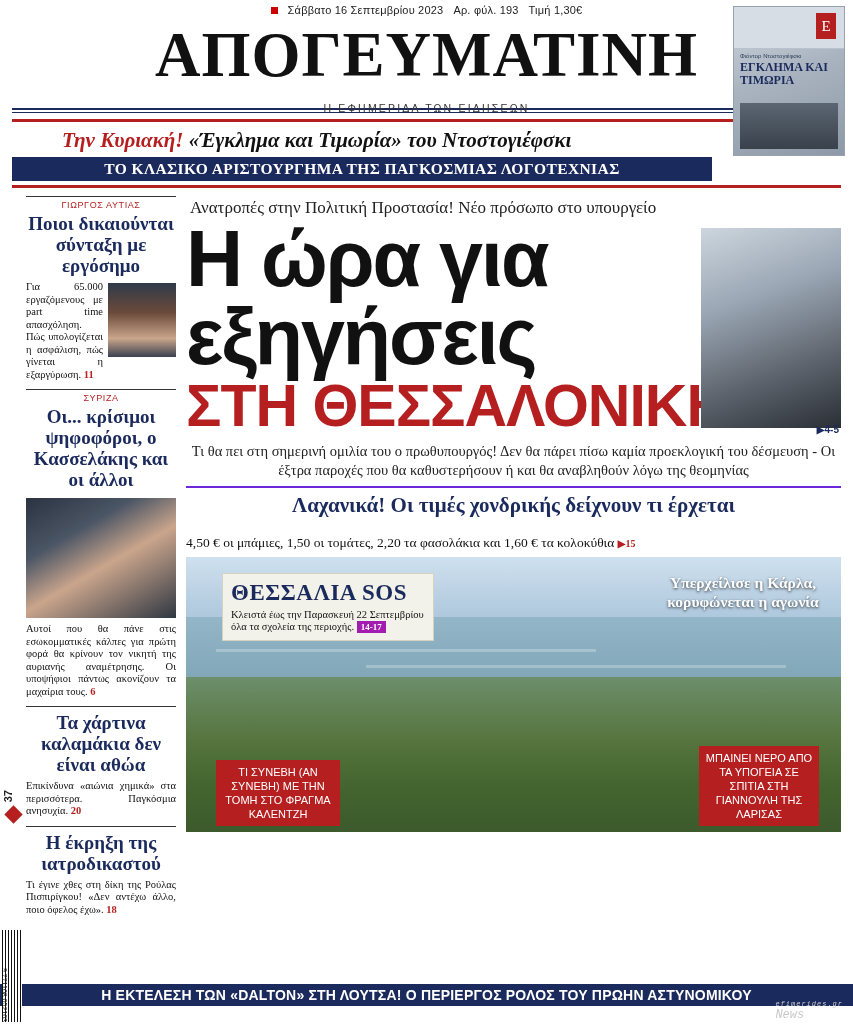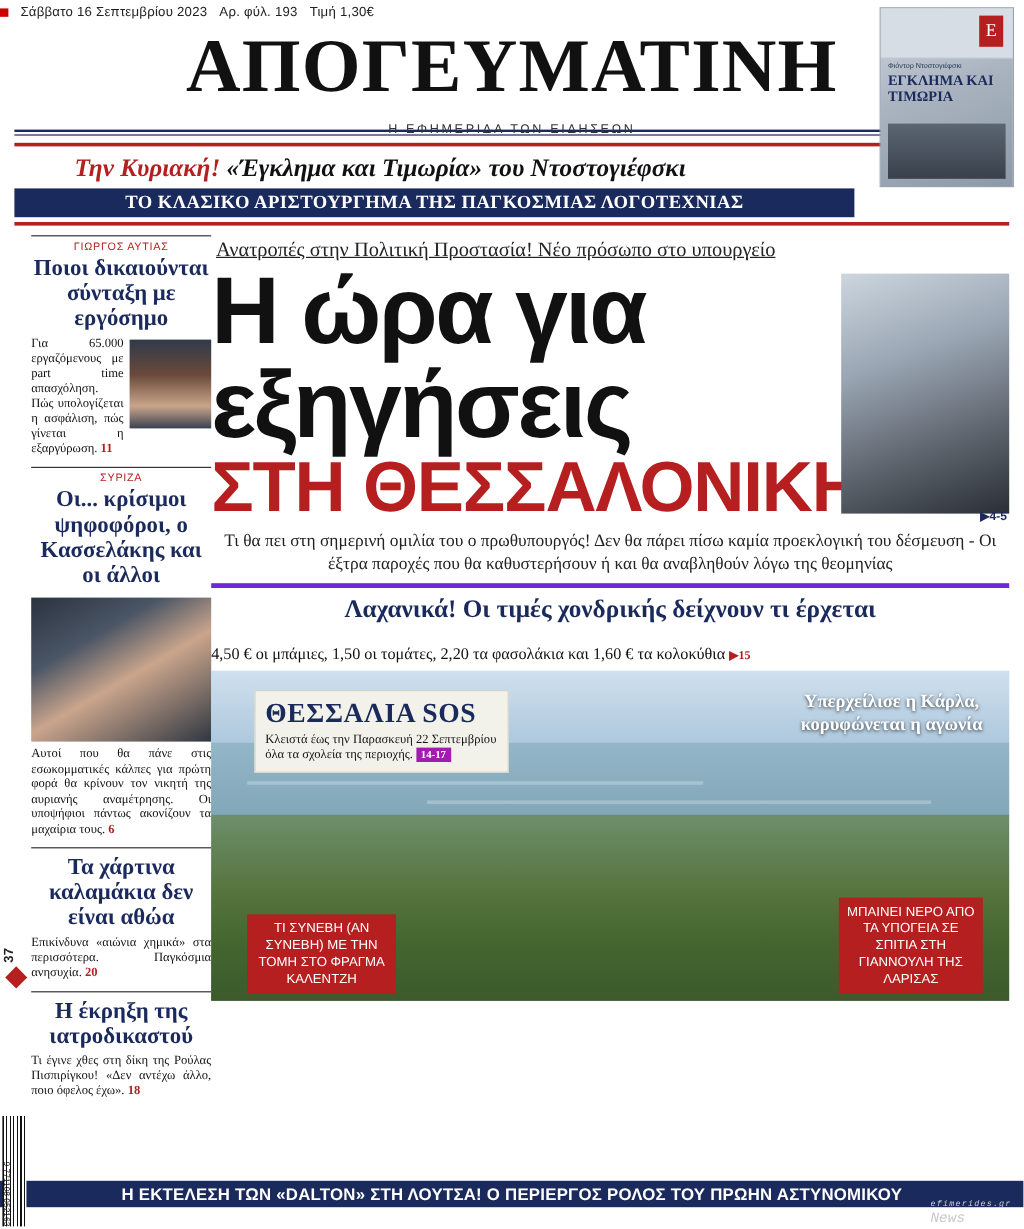--- a/index.html
+++ b/index.html
@@ -7,21 +7,21 @@
     width: 853px; height: 1024px;
     background: #fff;
     font-family: "Liberation Serif", serif;
     color: #111;
     overflow: hidden;
   }
   .page { position: relative; width: 853px; height: 1024px; background: #fff; }
 
   
   .topstrip {
-    display: flex; align-items: center; 
+    display: flex; align-items: center; justify-content: center;
     gap: 10px; height: 20px; font-size: 11px; color: #222;
     font-family: "Liberation Sans", sans-serif;
   }
   .topstrip .sq { width: 7px; height: 7px; background: #c00; display: inline-block; }
   .topstrip span { letter-spacing: .2px; }
 
   
   .masthead { position: relative; height: 82px; }
   .masthead h1 {
     text-align: center;
@@ -66,21 +66,21 @@
   }
   .promo .line1 .red { color: #b51f1f; font-weight: bold; font-style: italic; }
   .promo .line1 .ital { font-style: italic; font-weight: bold; }
   .promo .line2 {
     margin-top: 4px; background: #1b2a5c; color: #fff; text-align: center;
     font-size: 15.5px; letter-spacing: .4px; padding: 3px 0; font-weight: bold;
     width: 700px;
   }
 
   
-  .body { position: relative; display: flex; margin: 8px 12px 0 26px; }
+  .body { position: relative; display: flex; margin: 8px 12px 0 26px; gap: 10px; }
   .left-col { width: 150px; }
   .right-col { flex: 1; }
 
   
   .kicker {
     font-family: "Liberation Sans", sans-serif; font-size: 9px; color: #b51f1f;
     letter-spacing: .6px; text-align: center; border-top: 1px solid #333; padding-top: 3px;
   }
   .lead-title {
     color: #1b2a5c; font-weight: bold; font-size: 19px; line-height: 21px;
@@ -92,21 +92,21 @@
     width: 68px; height: 74px; float: right; margin: 2px 0 2px 5px;
     background: linear-gradient(#2f3a4a 0%, #6b4a3a 40%, #c9a58b 75%, #3a4150 100%);
   }
   .photo-wide {
     width: 100%; height: 120px; margin-top: 8px;
     background: linear-gradient(150deg,#2b3340 0%, #4a5565 30%, #caa58c 55%, #2f3742 100%);
   }
   .sep { border-top: 1px solid #333; margin-top: 8px; }
 
   
-  .overline { font-size: 17px; color: #222; margin: 2px 0 0 4px; text-decoration: underline; }
+  .overline { font-size: 17px; color: #222; margin: 2px 0 0 4px; }
   .headline {
     font-family: "Liberation Sans", sans-serif;
     font-weight: bold; font-size: 79px; line-height: 74px; letter-spacing: -2px;
     margin-top: 4px;
   }
   .headline2 {
     font-family: "Liberation Sans", sans-serif;
     font-weight: bold; font-size: 59px; line-height: 60px; color: #b51f1f;
     letter-spacing: -1px; margin-top: 2px;
   }
@@ -116,21 +116,21 @@
   }
   .pm-pages {
     position: absolute; right: 2px; top: 226px;
     font-family: "Liberation Sans", sans-serif; font-size: 10px; color: #1b2a5c; font-weight: bold;
   }
   .deck {
     margin-top: 6px; text-align: center; font-size: 14.5px; line-height: 19px; color: #222;
   }
 
   
-  .veg { margin-top: 6px; border-top: 4px solid #6d28d9; padding-top: 5px; }
+  .veg { margin-top: 6px; border-top: 2px solid #6d28d9; padding-top: 5px; }
   .veg h3 { color: #1b2a5c; font-weight: bold; font-size: 21px; text-align: center; }
   .veg p { text-align: left; font-size: 13.5px; margin-top: 17px; }
   .veg p .pg { color:#b51f1f; font-weight:bold; font-size: 10px; }
 
   
   .mainphoto {
     position: relative; margin-top: 6px; height: 275px; overflow: hidden;
     background: linear-gradient(#bcd3e6 0%, #9fc0da 22%, #8fb6a4 33%, #6f9274 55%, #5d7f63 75%, #49663f 100%);
   }
   .mainphoto .sky { position:absolute; top:0; left:0; right:0; height:60px; background:linear-gradient(#cfe0ee,#aec8dd); }

